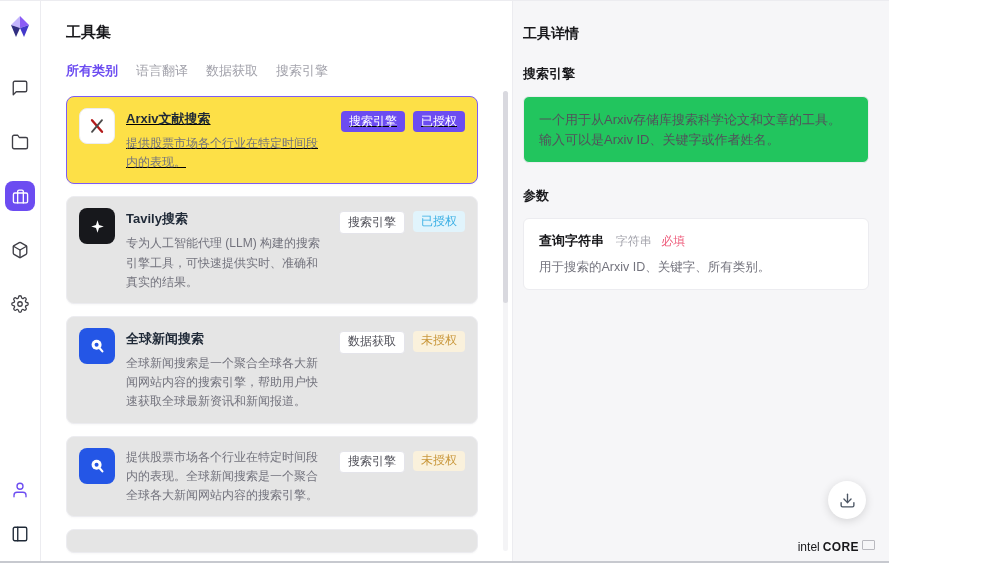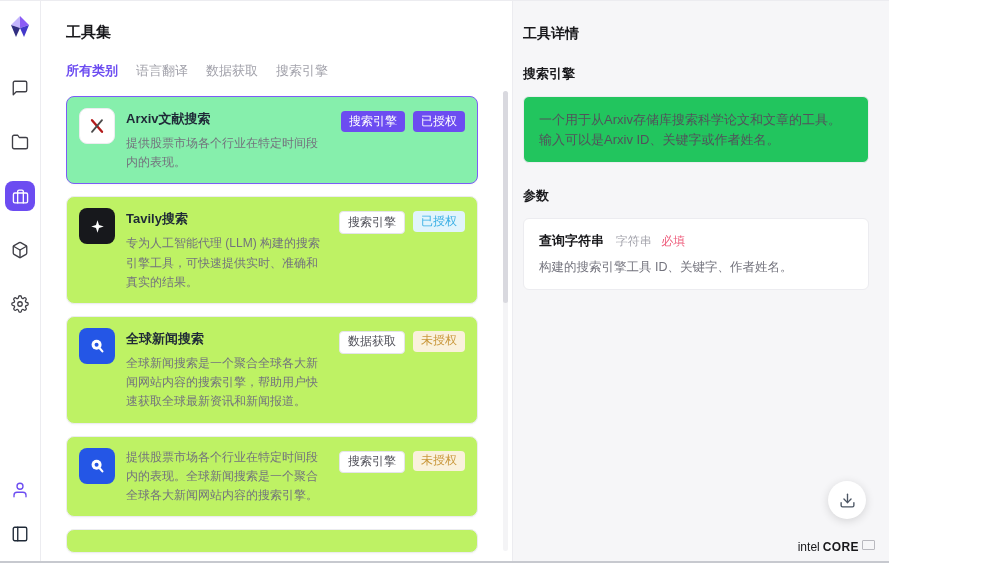--- a/index.html
+++ b/index.html
@@ -20,23 +20,23 @@
   .rail-bottom { margin-top:auto; display:flex; flex-direction:column; gap:14px; align-items:center; }
 
   
   .list-panel { width:471px; flex:none; padding:18px 0 0 25px; position:relative; background:#fff; }
   .lp-title { font-size:15px; font-weight:bold; color:#18181b; margin:4px 0 20px; }
   .tabs { display:flex; gap:18px; font-size:13px; color:#a1a1aa; margin-bottom:16px; }
   .tab { cursor:pointer; }
   .tab.active { color:#6C4CF1; font-weight:bold; }
 
   .cards { width:412px; display:flex; flex-direction:column; gap:12px; height:472px; overflow:hidden; }
-  .tool-card { background:#bef264; border:1px solid #ececf0; border-radius:8px; padding:11px 12px;
+  .tool-card { background:#e5e5e5; border:1px solid #ececf0; border-radius:8px; padding:11px 12px;
                display:flex; gap:11px; box-shadow:0 1px 2px rgba(0,0,0,0.03); cursor:pointer; flex:none; }
-  .tool-card.selected { border:1.5px solid #7C5CF6; background:#86efac; }
+  .tool-card.selected { border:1.5px solid #7C5CF6; background:#fde047;text-decoration:underline; }
   .tool-icon { width:36px; height:36px; border-radius:8px; flex:none; display:flex;
                align-items:center; justify-content:center; }
   .icon-white { background:#fff; border:1px solid #ececf0; }
   .icon-dark  { background:#17181c; }
   .icon-blue  { background:#2456e6; }
   .tool-body { flex:1; min-width:0; padding-right:4px; }
   .tool-body h3 { font-size:13px; font-weight:bold; color:#1f2937; margin:2px 0 6px; }
   .tool-body p  { font-size:12px; color:#73737d; line-height:1.6; }
   .tool-badges { display:flex; gap:8px; align-items:flex-start; padding-top:3px; flex:none; }
   .badge { font-size:12px; padding:2.5px 8px; border-radius:4px; white-space:nowrap; line-height:1.3; }
@@ -237,21 +237,21 @@
       <span>一个用于从Arxiv存储库搜索科学论文和文章的工具。 输入可以是Arxiv ID、关键字或作者姓名。</span>
     </div>
 
     <h2 class="dp-section">参数</h2>
     <div class="param-card">
       <div class="param-head">
         <span class="param-name">查询字符串</span>
         <span class="param-type">字符串</span>
         <span class="param-required">必填</span>
       </div>
-      <div class="param-desc">构建的搜索引擎工具 ID、关键字、作者姓名。</div>
+      <div class="param-desc">用于搜索的Arxiv ID、关键字、所有类别。</div>
     </div>
 
     <button class="download-fab">
       <span>
         <svg width="17" height="17" viewBox="0 0 24 24" fill="none" stroke="currentColor" stroke-width="1.9" stroke-linecap="round" stroke-linejoin="round">
             <path d="M21 15v4a2 2 0 0 1-2 2H5a2 2 0 0 1-2-2v-4"></path>
             <polyline points="7 10 12 15 17 10"></polyline>
             <line x1="12" y1="15" x2="12" y2="3"></line>
           </svg>
       </span>

